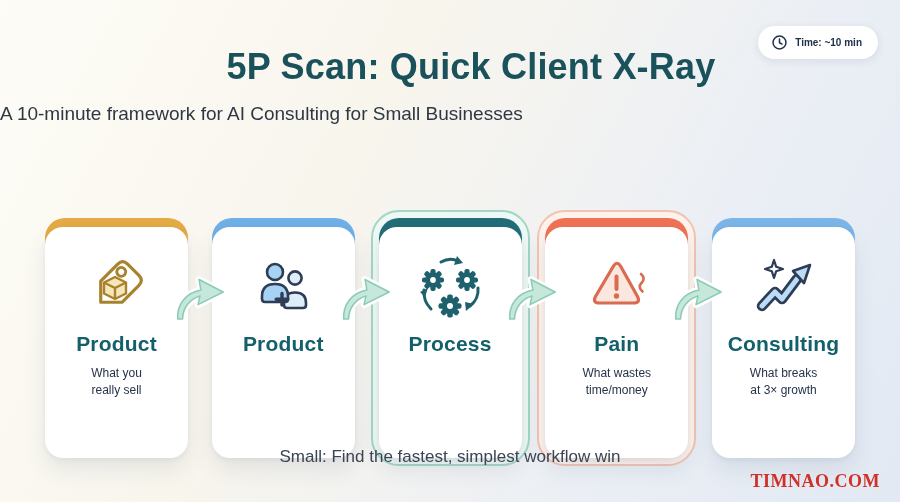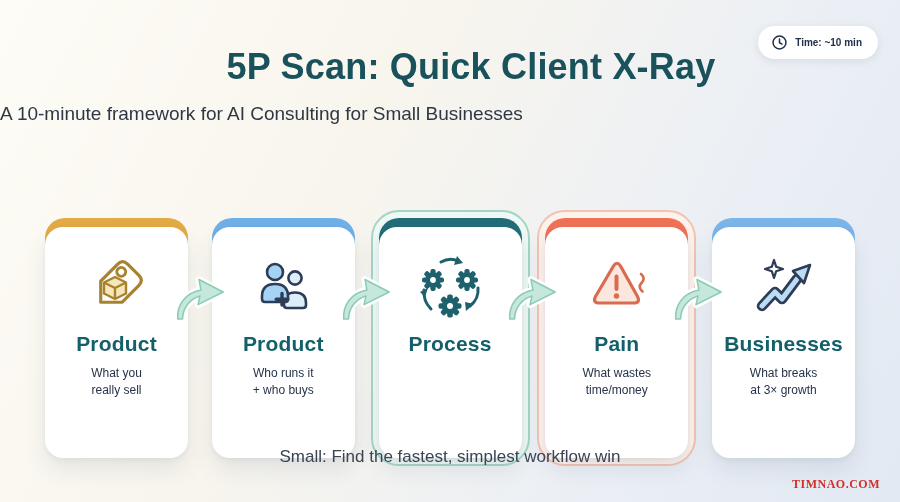--- a/index.html
+++ b/index.html
@@ -49,21 +49,21 @@
   
   .flow-arrow{position:absolute;top:94px;z-index:5;}
   .fa-1{left:123px;} .fa-2{left:289px;} .fa-3{left:455px;} .fa-4{left:621px;}
   
   .goal{
     position:absolute;top:447px;left:0;width:100%;text-align:center;
     font-size:17px;color:#3a4453;margin:0;
   }
   .watermark{
     position:absolute;right:20px;bottom:10px;
-    font-family:"Liberation Serif", serif;font-weight:700;font-size:12px;
+    font-family:"Liberation Serif", serif;font-weight:700;font-size:18px;
     color:#d13028;letter-spacing:0.5px;
   }
 </style>
 </head>
 <body>
 
 <div class="canvas">
 
   <h1 class="title">5P Scan: Quick Client X-Ray</h1>
   <p class="subtitle">A 10-minute framework for AI Consulting for Small Businesses</p>
@@ -107,22 +107,20 @@
             <g stroke="#2e3c56" stroke-width="2.6" stroke-linejoin="round">
               <circle cx="44" cy="24" r="6.6" fill="#ddeefb"></circle>
               <path d="M33 51 v-2 q0 -10.5 11 -10.5 q11 0 11 10.5 v2 q0 3 -3 3 h-16 q-3 0 -3 -3 Z" fill="#ddeefb"></path>
               <circle cx="24" cy="18" r="8" fill="#a6d2f3"></circle>
               <path d="M11 45 v-2.5 q0 -12.5 13 -12.5 q13 0 13 12.5 V45 q0 3 -3 3 h-20 q-3 0 -3 -3 Z" fill="#a6d2f3"></path>
               <path d="M31 39.5 V51 M25.2 45.2 H36.8" fill="none" stroke-width="3.4" stroke-linecap="round"></path>
             </g>
           </svg>
         </div>
         <h3>Product</h3>
-        <p>Who runs it
-+ who buys</p>
       </div>
     </div>
 
     <div class="cell">
       <div class="ring ring-process"></div>
       <div class="cap cap-process"></div>
       <div class="card">
         <div class="icon-wrap">
           <svg width="64" height="64" viewBox="0 0 64 64">
             <g fill="#1e616d">
@@ -189,21 +187,21 @@
       <div class="cap cap-potential"></div>
       <div class="card">
         <div class="icon-wrap">
           <svg width="64" height="64" viewBox="0 0 64 64">
             <path d="M10 52 L23 38 L30 45 L45 25" fill="none" stroke="#2e3c56" stroke-width="10.5" stroke-linecap="round" stroke-linejoin="round"></path>
             <path d="M10 52 L23 38 L30 45 L45 25" fill="none" stroke="#badcf7" stroke-width="5" stroke-linecap="round" stroke-linejoin="round"></path>
             <path d="M58 11 L41 17 L52 29 Z" fill="#badcf7" stroke="#2e3c56" stroke-width="2.6" stroke-linejoin="round"></path>
             <path d="M22 6 L24.2 12.8 L31 15 L24.2 17.2 L22 24 L19.8 17.2 L13 15 L19.8 12.8 Z" fill="#ffffff" stroke="#2e3c56" stroke-width="2.2" stroke-linejoin="round"></path>
           </svg>
         </div>
-        <h3>Businesses</h3>
+        <h3>Consulting</h3>
         <p>What breaks
 at 3× growth</p>
       </div>
     </div>
 
     <svg class="flow-arrow fa-1" width="62" height="58" viewBox="0 0 64 60">
       <path d="M10 57 C9 42 18 30 34 27 L32 16 L57 29 L31 42 L33 33 C23 36 15 45 15 57 Z" fill="#ffffff" stroke="#ffffff" stroke-width="7" stroke-linejoin="round"></path>
       <path d="M10 57 C9 42 18 30 34 27 L32 16 L57 29 L31 42 L33 33 C23 36 15 45 15 57 Z" fill="#c5e8da" stroke="#8ccbb7" stroke-width="1.6" stroke-linejoin="round"></path>
     </svg>
     <svg class="flow-arrow fa-2" width="62" height="58" viewBox="0 0 64 60">

